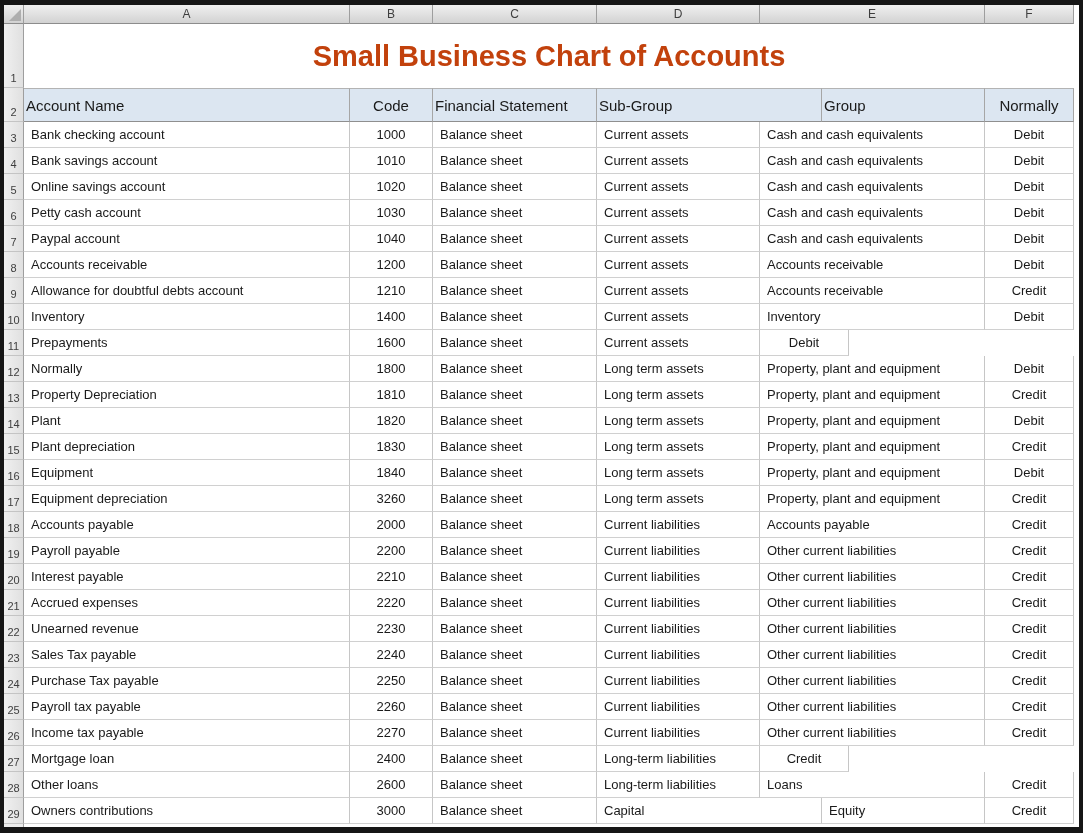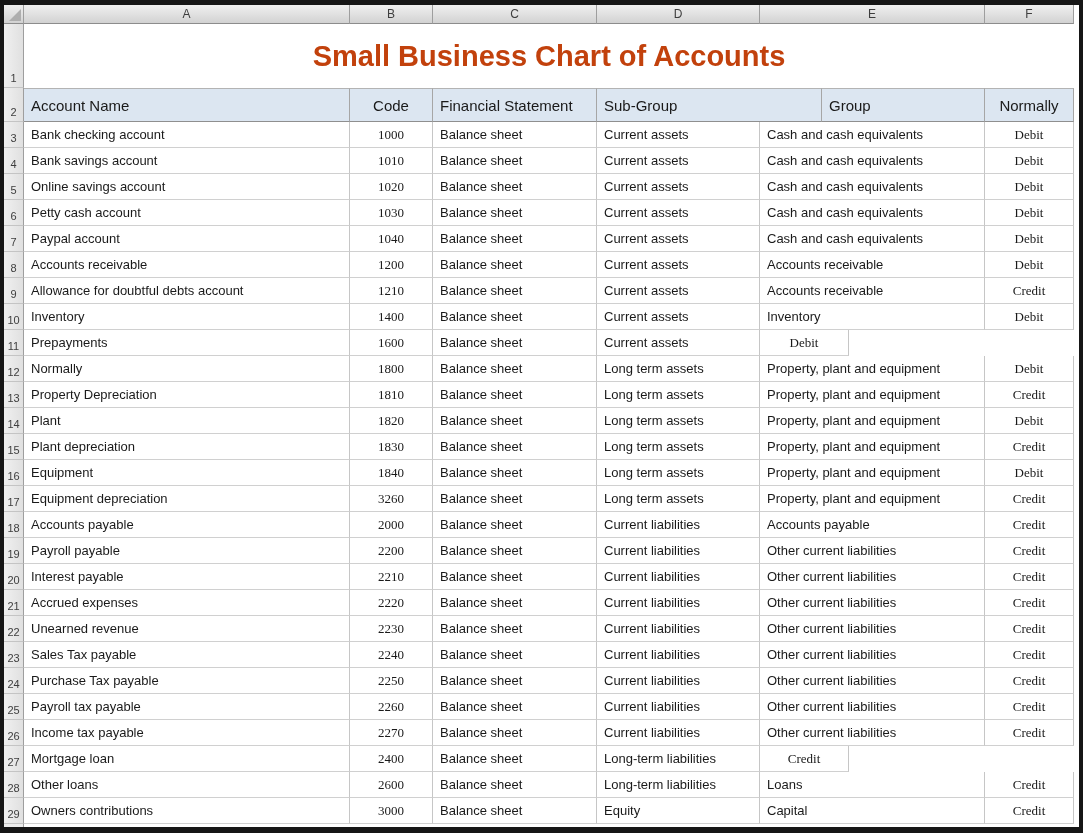--- a/index.html
+++ b/index.html
@@ -35,29 +35,29 @@
   
   .title-row{display:flex;height:64px;}
   .title-cell{box-sizing:border-box;width:1050px;flex:0 0 1050px;display:flex;align-items:center;justify-content:center;
               font-size:29px;font-weight:bold;color:#c2410c;letter-spacing:0px;}
 
   
   .hdr2-row{display:flex;height:34px;}
   .h2cell{box-sizing:border-box;background:#dce6f1;border-top:1px solid #b3b3b3;
           border-right:1px solid #a6a6a6;border-bottom:1px solid #8f8f8f;
           font-size:15px;color:#1a1a1a;display:flex;align-items:center;}
-  .h2cell.al{padding-left:7px;}
+  .h2cell.al{padding-left:2px;}
   .h2cell.ac{justify-content:center;}
 
   
   .row{display:flex;height:26px;}
   .cell{box-sizing:border-box;font-size:13px;color:#1a1a1a;display:flex;align-items:center;
         border-right:1px solid #c6c6c6;border-bottom:1px solid #d0d0d0;background:#fff;overflow:hidden;white-space:nowrap;}
   .cell.al{padding-left:7px;}
-  .cell.ac{justify-content:center;font-family:Liberation Serif, serif;}
+  .cell.ac{justify-content:center;}
   .row .rownum{font-size:11px;}
 
   
   .partial{display:flex;height:3px;}
   .partial .rn{box-sizing:border-box;width:20px;flex:0 0 20px;background:#ececec;border-right:1px solid #9e9e9e;}
   .partial .rest{flex:1;background:#fff;}
 </style>
 </head>
 <body>
 
@@ -322,22 +322,22 @@
     <div class="cell al w-c">Balance sheet</div>
     <div class="cell al w-d">Long-term liabilities</div>
     <div class="cell al w-e">Loans</div>
     <div class="cell ac w-f">Credit</div>
   </div>
         <div class="row">
     <div class="rownum w-rn">29</div>
     <div class="cell al w-a">Owners contributions</div>
     <div class="cell ac w-b">3000</div>
     <div class="cell al w-c">Balance sheet</div>
+    <div class="cell al w-e">Capital</div>
     <div class="cell al w-d">Equity</div>
-    <div class="cell al w-e">Capital</div>
     <div class="cell ac w-f">Credit</div>
   </div>
       </div>
 
     <div class="partial">
       <div class="rn"></div>
       <div class="rest"></div>
     </div>
 
   </div>

